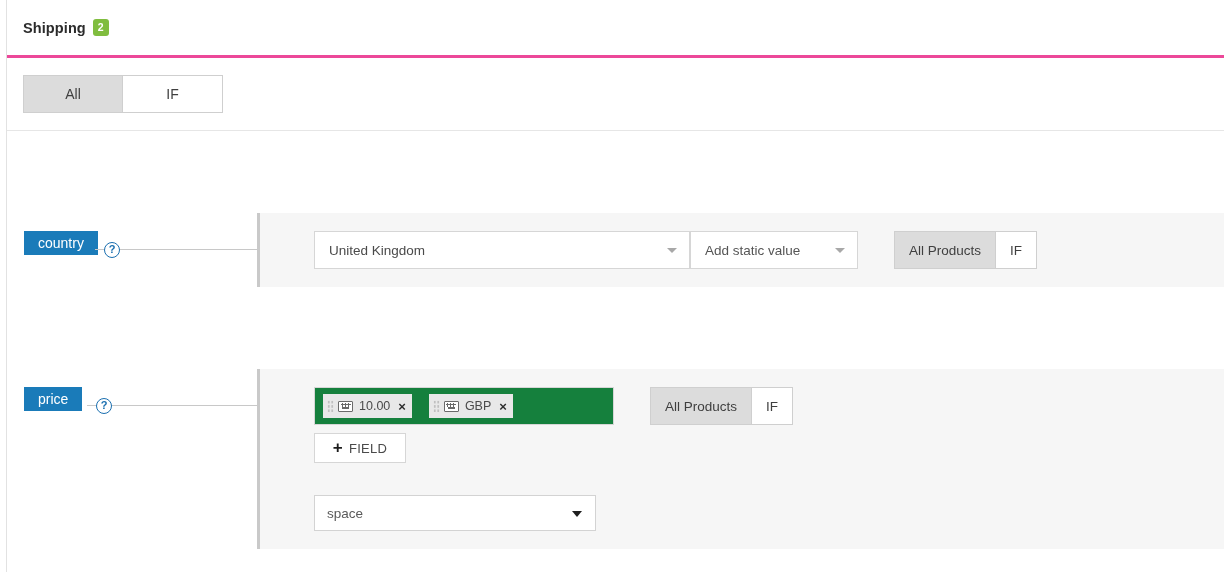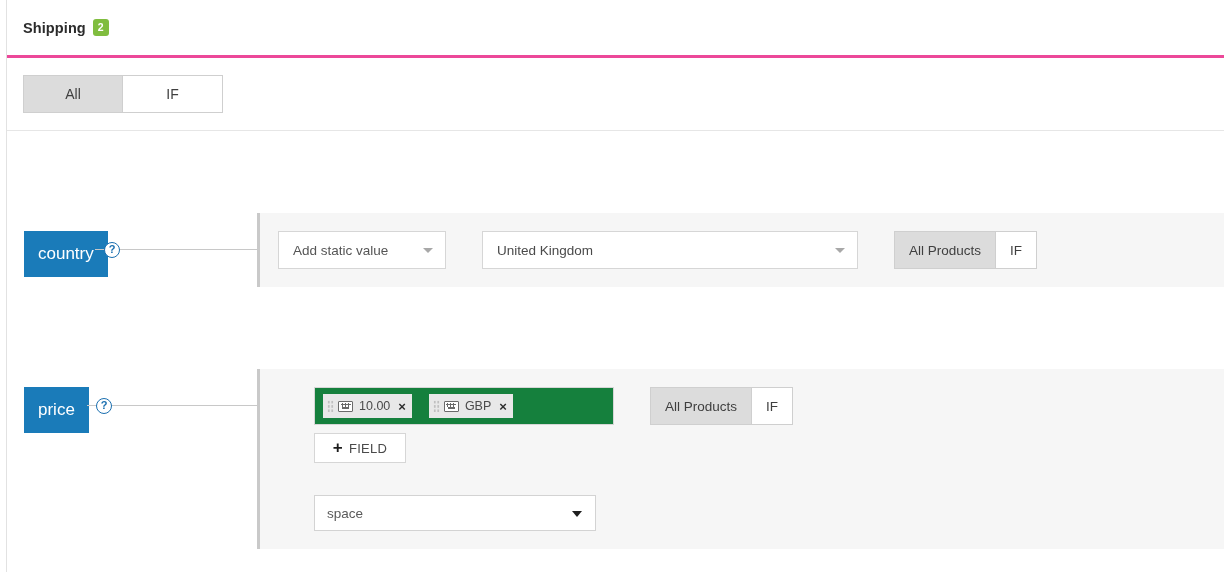--- a/index.html
+++ b/index.html
@@ -91,22 +91,22 @@
     flex: 0 0 250px;
     position: relative;
     height: 74px;
   }
   .field-chip {
     position: absolute;
     left: 17px;
     top: 18px;
     background: #1a7bb9;
     color: #fff;
-    font-size: 17px;
-    height: 46px;
+    font-size: 14px;
+    height: 24px;
     display: flex;
     align-items: center;
     padding: 0 14px;
     white-space: nowrap;
     cursor: pointer;
   }
   .help-icon {
     position: absolute;
     top: 29px;
     width: 16px; height: 16px;
@@ -331,26 +331,26 @@
     <div class="row-gap"></div>
 
     <div class="map-row">
       <div class="row-label-col">
         <div class="connector" style="left:88px; width:162px;"></div>
         <div class="field-chip">country</div>
         <div class="help-icon" style="left:97px;">?</div>
       </div>
       <div class="row-panel">
         <div class="row-panel-inner">
+          <div class="sel sel-value">
+            <span>United Kingdom</span>
+            <span class="caret"></span>
+          </div>
           <div class="sel sel-op">
             <span>Add static value</span>
-            <span class="caret"></span>
-          </div>
-          <div class="sel sel-value">
-            <span>United Kingdom</span>
             <span class="caret"></span>
           </div>
           <div class="scope-group">
             <div class="seg active">All Products</div>
             <div class="seg">IF</div>
           </div>
         </div>
       </div>
     </div>
 

